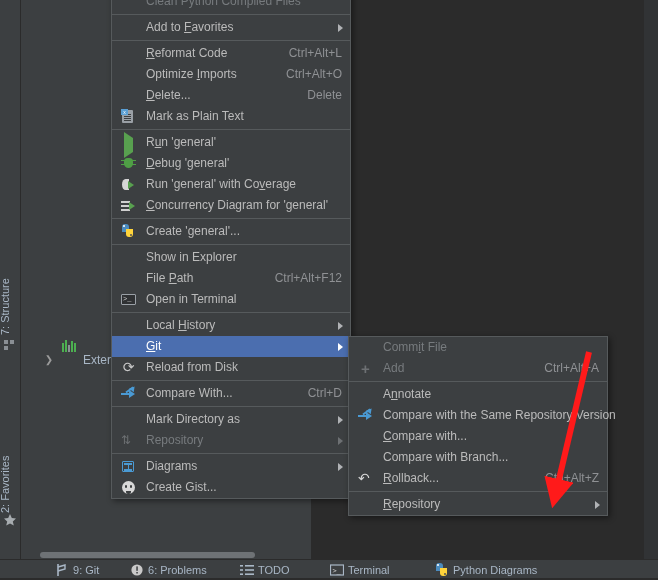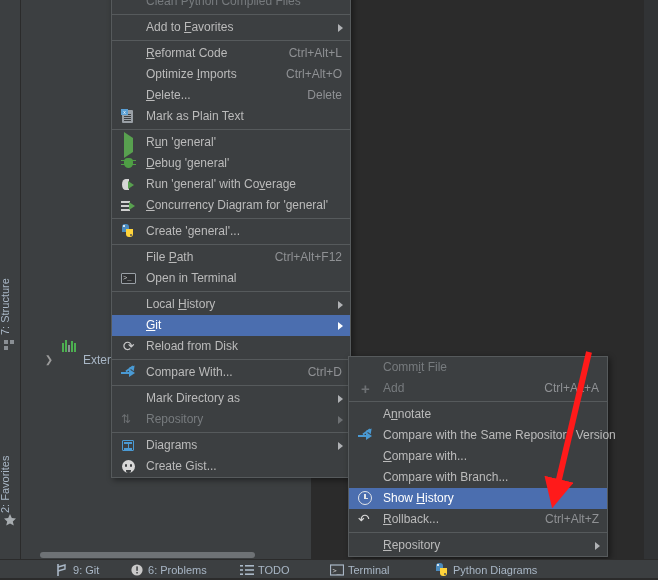--- a/index.html
+++ b/index.html
@@ -93,21 +93,21 @@
   
   .dark-block{position:absolute;left:290px;top:500px;width:60px;height:50px;background:#2b2b2b;}
 
   
   .menu{
     position:absolute;background:#3c3f41;border:1px solid #565a5c;
     box-shadow:2px 2px 6px rgba(0,0,0,.45);
     padding:0;box-sizing:border-box;
   }
   #menu-main{left:111px;top:-10px;width:240px;}
-  #menu-sub{left:348px;top:336px;width:260px;margin-top:20px;}
+  #menu-sub{left:348px;top:336px;width:260px;}
   .mi{
     position:relative;height:21px;line-height:21px;
     padding-left:34px;padding-right:10px;white-space:nowrap;
     font-size:12px;color:#bbbbbb;box-sizing:border-box;
   }
   .mi.disabled{color:#777b7e;}
   .mi.sel{background:#4b6eaf;color:#ffffff;}
   .mi .acc{position:absolute;right:8px;top:0;font-size:12px;color:#8f9194;}
   .mi .sub-arrow{
     position:absolute;right:7px;top:7px;width:0;height:0;
@@ -323,20 +323,21 @@
       <div class="sep"></div>
       <div class="mi"><span class="mico i-py">
           <span class="pyicon" style="position:absolute;left:0;top:0">
             <span class="b1"></span>
             <span class="b2"></span>
             <span class="d1"></span>
             <span class="d2"></span>
           </span>
         </span><span>Create 'general'...</span></div>
       <div class="sep"></div>
+      <div class="mi"><span>Show in Explorer</span></div>
       <div class="mi"><span>File <span class="mnem">P</span>ath</span><span class="acc">Ctrl+Alt+F12</span></div>
       <div class="mi"><span class="mico i-term">
           <span class="bx"></span>
           <span class="t">&gt;_</span>
         </span><span>Open in Terminal</span></div>
       <div class="sep"></div>
       <div class="mi"><span>Local <span class="mnem">H</span>istory</span><span class="sub-arrow"></span></div>
       <div class="mi sel"><span><span class="mnem">G</span>it</span><span class="sub-arrow"></span></div>
       <div class="mi"><span class="mico i-reload">⟳</span><span>Reload from Disk</span></div>
       <div class="sep"></div>
@@ -370,25 +371,20 @@
       <div class="sep"></div>
       <div class="mi"><span>A<span class="mnem">n</span>notate</span></div>
       <div class="mi"><span class="mico i-cmp">
           <span class="a1"></span>
           <span class="a1h"></span>
           <span class="a2"></span>
           <span class="a2h"></span>
         </span><span>Compare with the Same Repository Version</span></div>
       <div class="mi"><span><span class="mnem">C</span>ompare with...</span></div>
       <div class="mi"><span>Compare with Branch...</span></div>
-      <div class="mi sel"><span class="mico i-clock">
-          <span class="c"></span>
-          <span class="h"></span>
-          <span class="m"></span>
-        </span><span>Show <span class="mnem">H</span>istory</span></div>
       <div class="mi"><span class="mico i-undo">↶</span><span><span class="mnem">R</span>ollback...</span><span class="acc">Ctrl+Alt+Z</span></div>
       <div class="sep"></div>
       <div class="mi"><span><span class="mnem">R</span>epository</span><span class="sub-arrow"></span></div>
     </div>
 
   <svg class="redarrow">
     <defs>
       <marker id="ahead" markerWidth="5" markerHeight="5" refX="2.2" refY="2.5" orient="auto">
         <polygon points="0,0 5,2.5 0,5" fill="#ff1a1a"></polygon>
       </marker>

